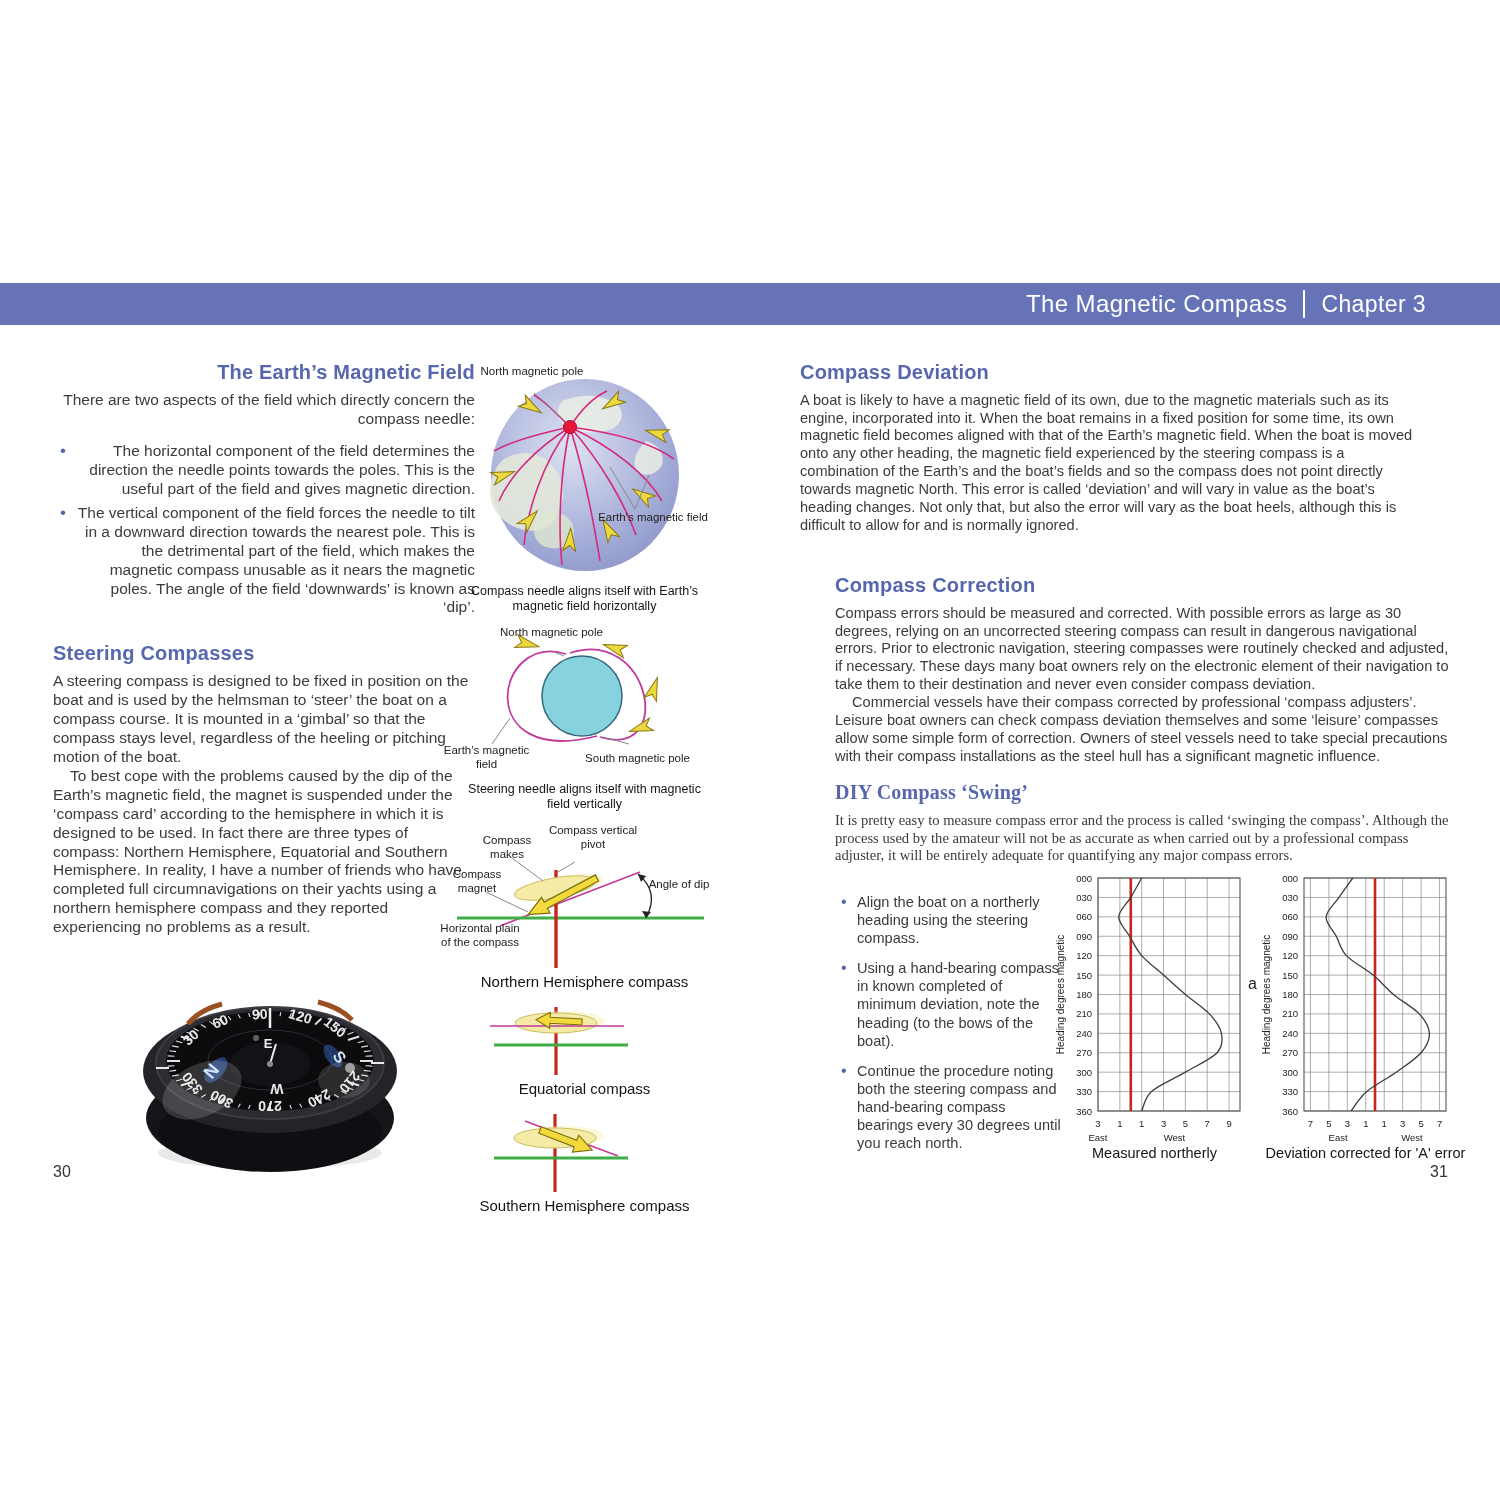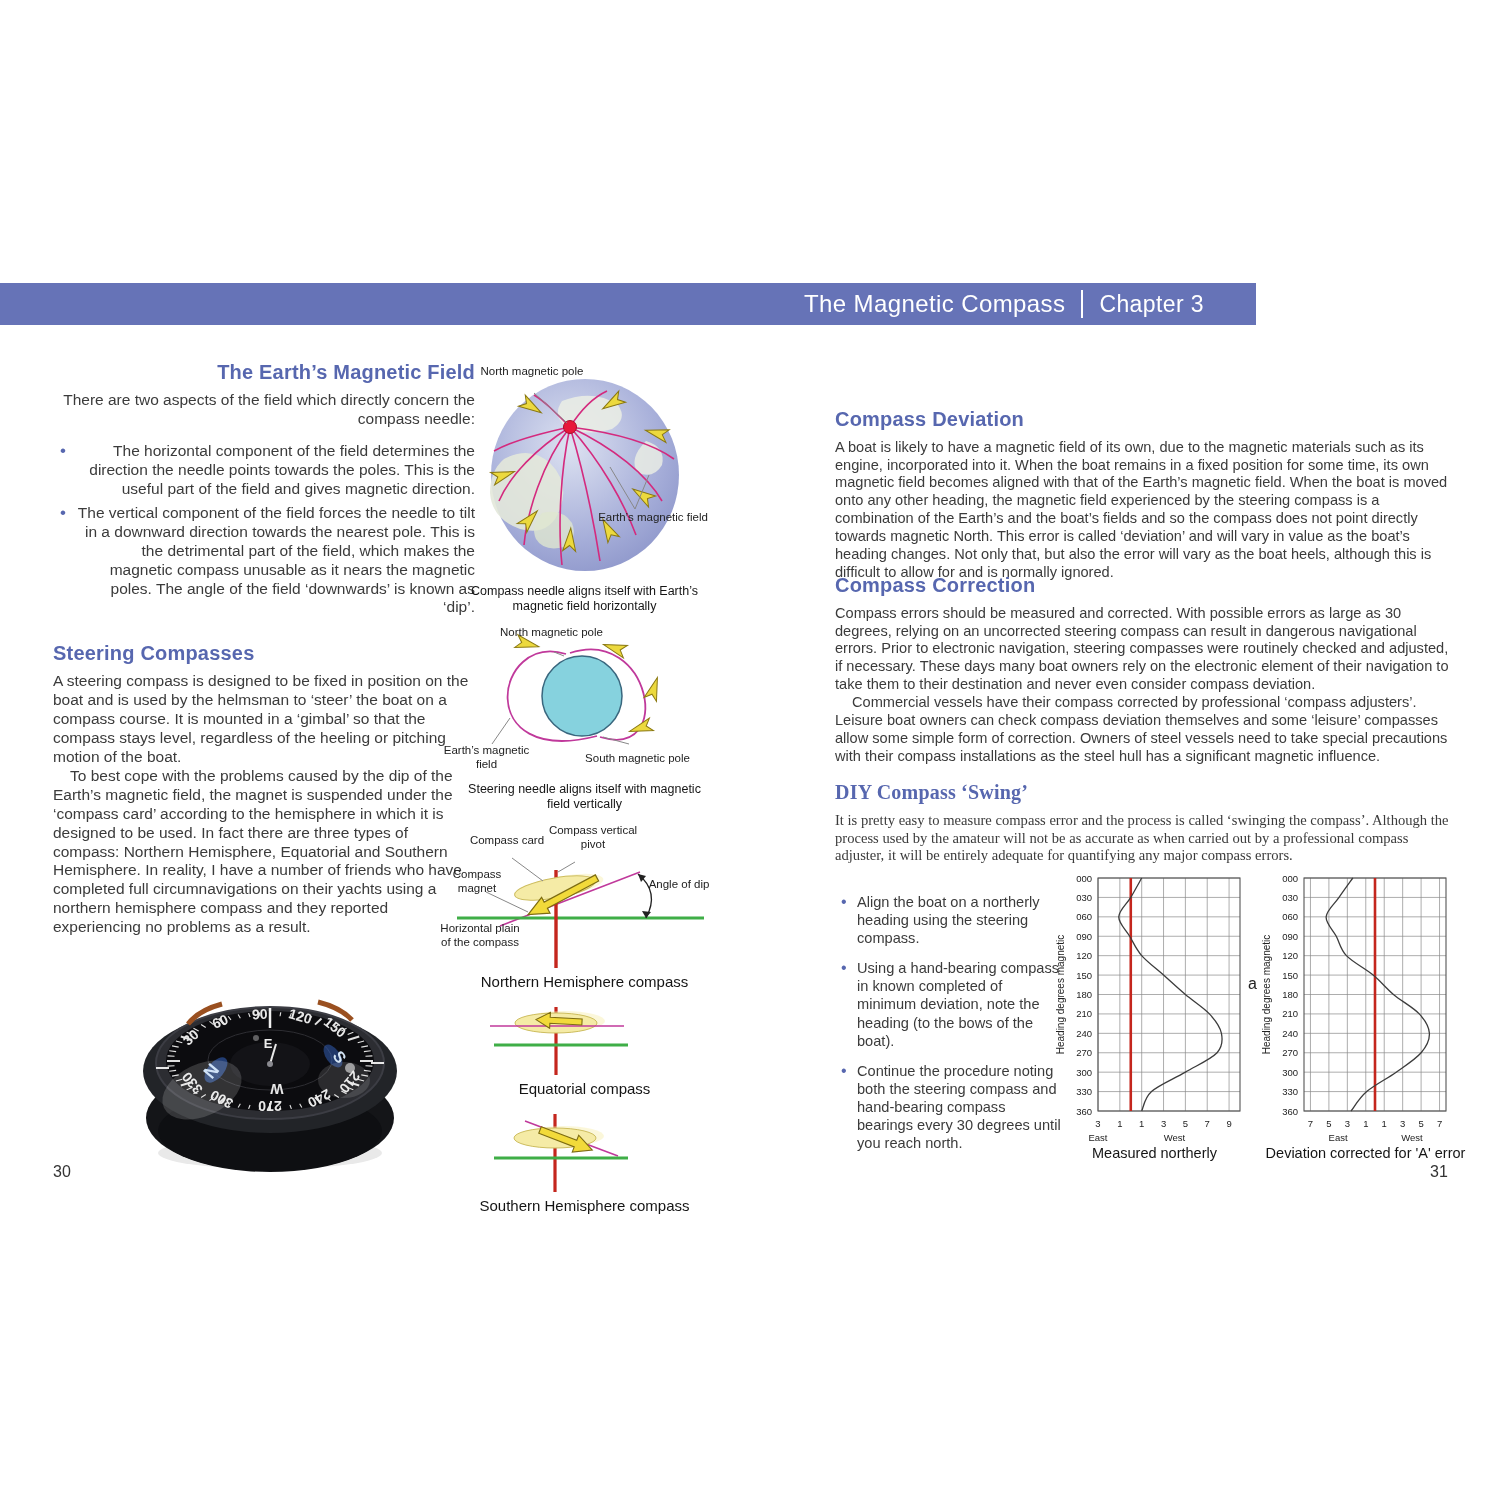--- a/index.html
+++ b/index.html
@@ -1,19 +1,19 @@
 <!DOCTYPE html>
 <html><head>
 <meta charset="utf-8">
 <style>
   html,body{margin:0;padding:0;background:#ffffff;}
   body{width:1500px;height:1500px;position:relative;font-family:"Liberation Sans",sans-serif;color:#3b3b3b;overflow:hidden;}
 
-  .header-bar{position:absolute;left:0;top:283px;width:1256px;height:42px;background:#6673b7;
-    display:flex;align-items:center;justify-content:flex-end;box-sizing:border-box;padding-right:52px;color:#fff;}
+  .header-bar{position:absolute;left:0;top:283px;width:1500px;height:42px;background:#6673b7;
+    display:flex;align-items:center;justify-content:flex-end;box-sizing:border-box;padding-right:74px;color:#fff;}
   .header-title{font-size:24px;letter-spacing:.4px;}
   .header-divider{width:2px;height:28px;background:#ffffff;margin:0 16px;}
   .header-chapter{font-size:23px;letter-spacing:.4px;}
 
   .sec{position:absolute;}
   .sec-h{color:#5767af;font-weight:bold;font-size:20px;margin:0 0 7px 0;letter-spacing:.2px;}
   .body-l{font-size:15.5px;line-height:1.22;}
   .body-r{font-size:14.6px;line-height:1.23;}
   .body-l p,.body-r p{margin:0;}
   p.indent{text-indent:17px;}
@@ -257,21 +257,21 @@
         <path d="M0,-3.5 L58,-3.5 L58,-9 L78,0 L58,9 L58,3.5 L0,3.5 Z" fill="#f2da3a" stroke="#7d6c12" stroke-width="1.2"></path>
       </g>
       <path d="M196,50 Q218,68 204,94" stroke="#222" stroke-width="1.3" fill="none"></path>
       <polygon points="196,50 204,52 199,58" fill="#222"></polygon>
       <polygon points="204,94 200,87 209,88" fill="#222"></polygon>
       <line x1="133" y1="38" x2="116" y2="48" stroke="#888" stroke-width="1"></line>
       <line x1="70" y1="34" x2="101" y2="57" stroke="#888" stroke-width="1"></line>
       <line x1="44" y1="68" x2="86" y2="88" stroke="#888" stroke-width="1"></line>
     </svg>
     <div class="fig-label" style="left:105px;top:0px;width:92px;">Compass vertical pivot</div>
-    <div class="fig-label" style="left:25px;top:10px;width:80px;">Compass card</div>
+    <div class="fig-label" style="left:25px;top:10px;width:80px;">Compass makes</div>
     <div class="fig-label" style="left:-6px;top:44px;width:82px;">Compass magnet</div>
     <div class="fig-label" style="left:-6px;top:98px;width:88px;">Horizontal plain of the compass</div>
     <div class="fig-label" style="left:202px;top:54px;width:70px;">Angle of dip</div>
   </div>
   <div class="fig-caption-lg">Northern Hemisphere compass</div>
 
   <div class="fig" style="height:72px;">
     <svg width="285" height="72" viewBox="0 0 285 72">
       <line x1="114" y1="2" x2="114" y2="70" stroke="#c4261d" stroke-width="3.2"></line>
       <ellipse cx="122" cy="16" rx="41" ry="10" fill="#f6edae" opacity="0.45"></ellipse>
@@ -293,21 +293,21 @@
       <ellipse cx="113" cy="26" rx="41" ry="10" fill="#f5eba6" stroke="#cdbd5e" stroke-width="1"></ellipse>
       <g transform="translate(98,18) rotate(21)">
         <path d="M0,-3.5 L38,-3.5 L38,-9 L56,0 L38,9 L38,3.5 L0,3.5 Z" fill="#f2da3a" stroke="#7d6c12" stroke-width="1.1"></path>
       </g>
       <line x1="52" y1="46" x2="186" y2="46" stroke="#3fae47" stroke-width="3.2"></line>
     </svg>
   </div>
   <div class="fig-caption-lg">Southern Hemisphere compass</div>
 </div>
 
-<div class="sec body-r" style="left:835px;top:360px;width:615px;margin-top:47px;">
+<div class="sec body-r" style="left:800px;top:360px;width:615px;">
   <h3 class="sec-h">Compass Deviation</h3>
   <p>A boat is likely to have a magnetic field of its own, due to the magnetic materials such as its engine, incorporated into it. When the boat remains in a fixed position for some time, its own magnetic field becomes aligned with that of the Earth’s magnetic field. When the boat is moved onto any other heading, the magnetic field experienced by the steering compass is a combination of the Earth’s and the boat’s fields and so the compass does not point directly towards magnetic North. This error is called ‘deviation’ and will vary in value as the boat’s heading changes. Not only that, but also the error will vary as the boat heels, although this is difficult to allow for and is normally ignored.</p>
 </div>
 
 <div class="sec body-r" style="left:835px;top:573px;width:615px;">
   <h3 class="sec-h">Compass Correction</h3>
   <p>Compass errors should be measured and corrected. With possible errors as large as 30 degrees, relying on an uncorrected steering compass can result in dangerous navigational errors. Prior to electronic navigation, steering compasses were routinely checked and adjusted, if necessary. These days many boat owners rely on the electronic element of their navigation to take them to their destination and never even consider compass deviation.</p>
   <p class="indent">Commercial vessels have their compass corrected by professional ‘compass adjusters’. Leisure boat owners can check compass deviation themselves and some ‘leisure’ compasses allow some simple form of correction. Owners of steel vessels need to take special precautions with their compass installations as the steel hull has a significant magnetic influence.</p>
 </div>
 

